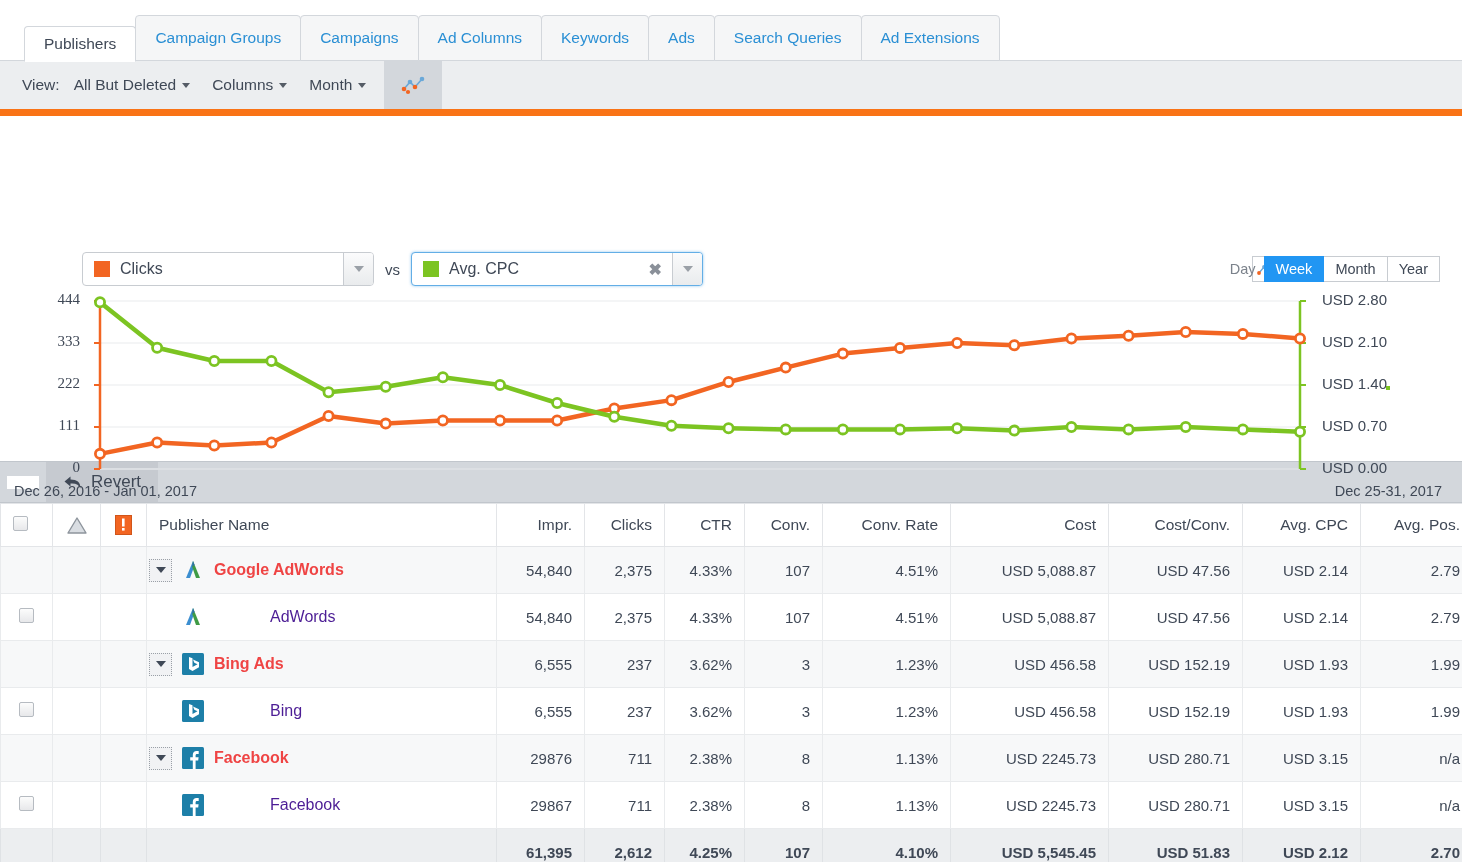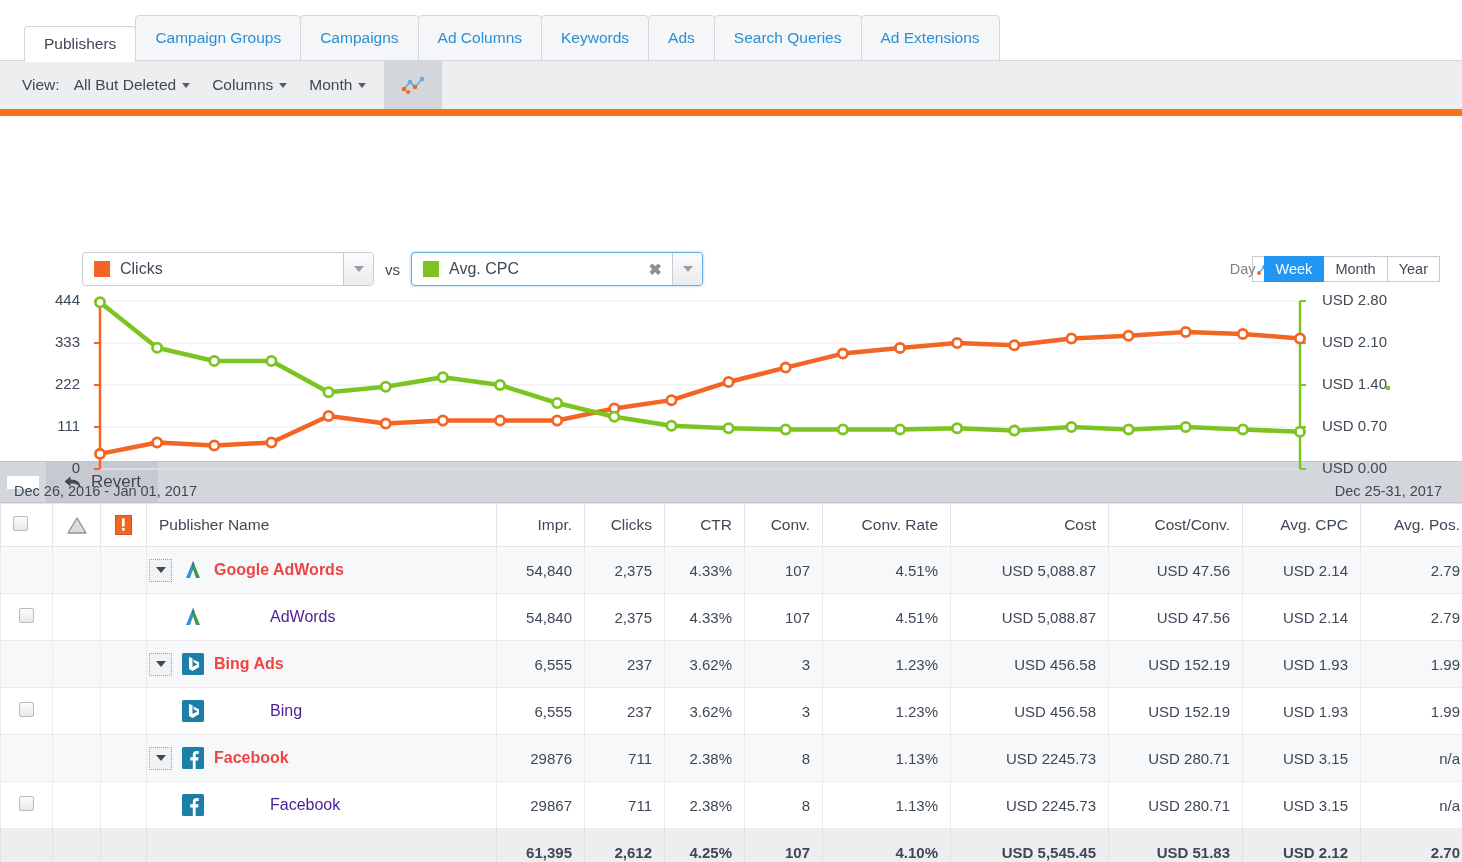--- a/index.html
+++ b/index.html
@@ -136,21 +136,21 @@
     font-size:14.5px; color:#3f4856;
     border:1px solid #c8ccd1; border-left:none;
     background:#fff; cursor:pointer;
   }
   .gr-btn:first-of-type { border-left:1px solid #c8ccd1; }
   .gr-btn.active { background:#2196f3; color:#fff; border-color:#2196f3; }
 
   .plot { position:absolute; left:0; top:175px; width:1462px; height:190px; }
   .y-left-labels, .y-right-labels { position:absolute; font-size:15px; color:#3f4856; }
   .ylab { position:absolute; white-space:nowrap; }
-  .y-left-labels .ylab { right:0; text-align:left; }
+  .y-left-labels .ylab { right:0; text-align:left;font-family:Liberation Serif, serif; }
 
   .date-left { position:absolute; left:14px; top:367px; font-size:14.5px; color:#3f4856; }
   .date-right { position:absolute; right:20px; top:367px; font-size:14.5px; color:#3f4856; }
   .green-dot { position:absolute; left:1386px; top:270px; width:4px; height:4px; background:#7cc422; }
 
   
   .revertbar {
     height:42px; background:#d3d7dc;
     border-top:1px solid #c1c6cc; border-bottom:1px solid #c1c6cc;
     display:flex; align-items:stretch;

